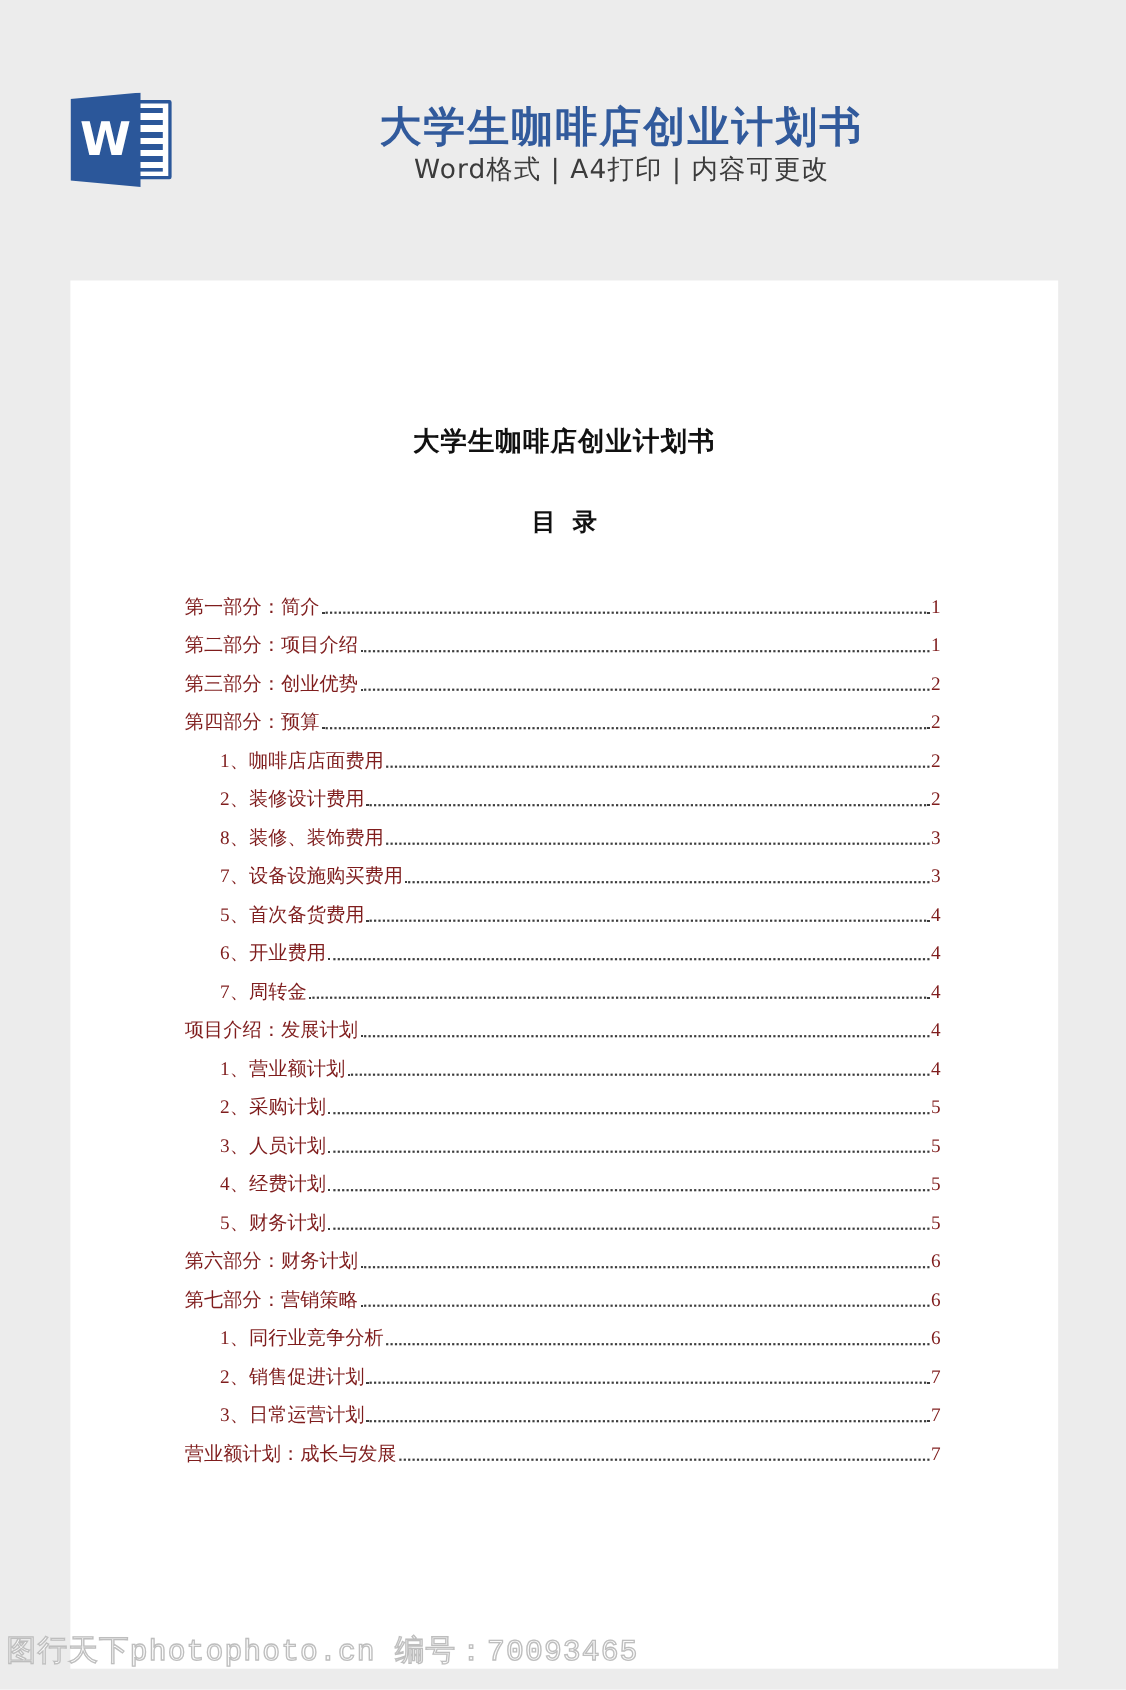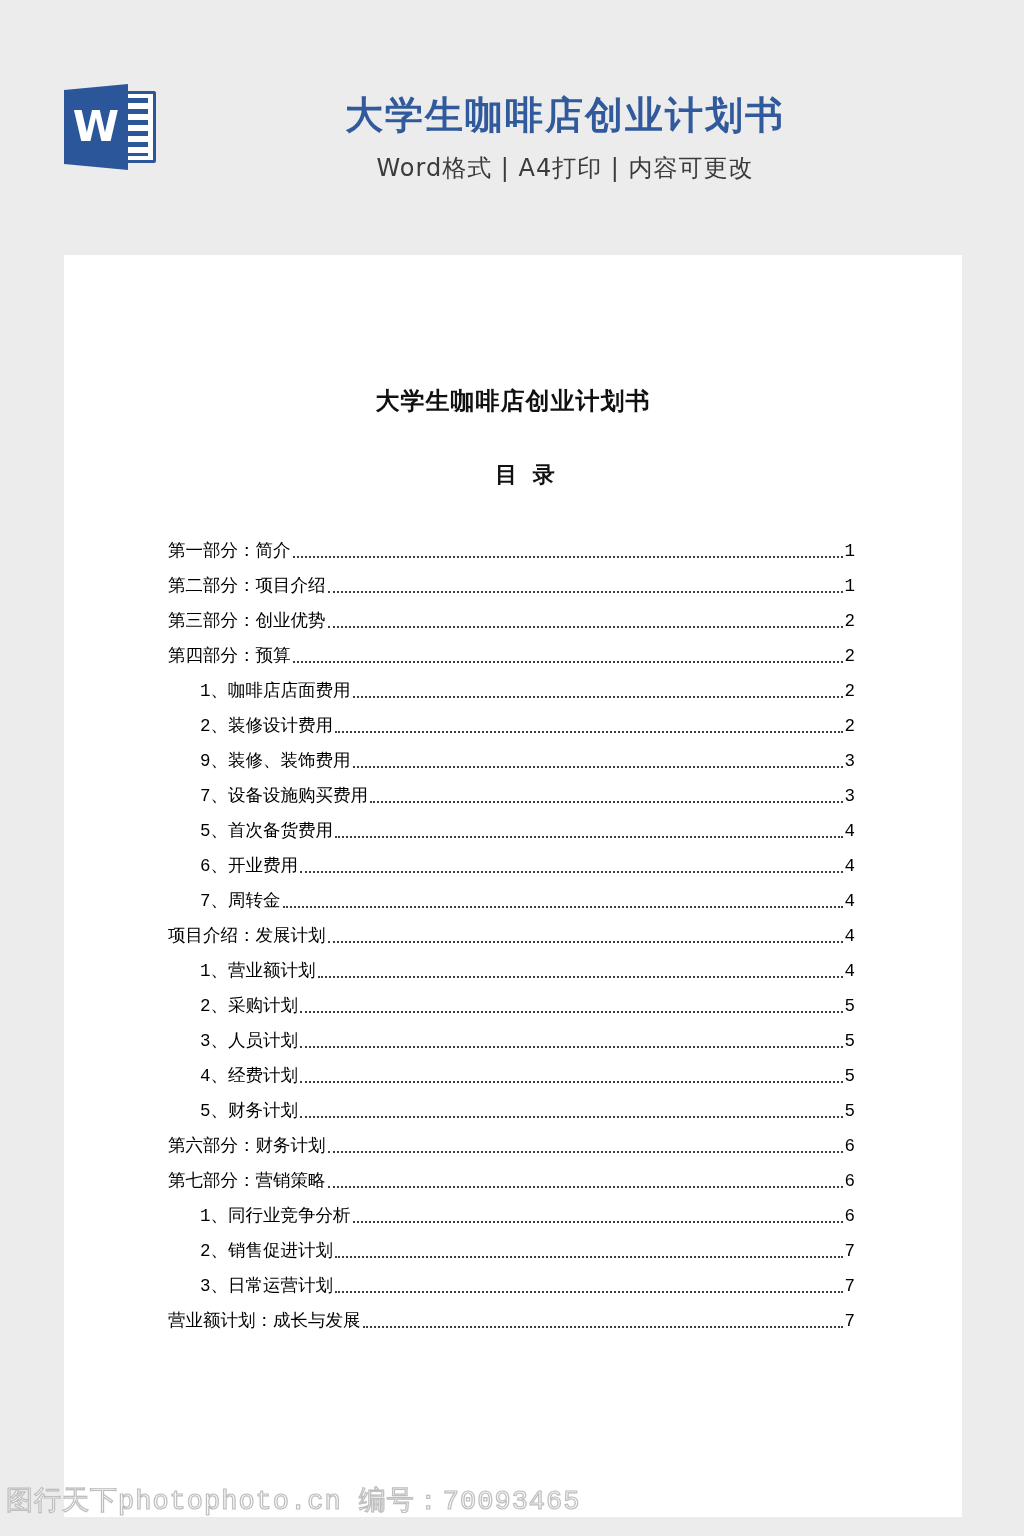--- a/index.html
+++ b/index.html
@@ -34,42 +34,42 @@
     font-family: "DejaVu Sans", sans-serif;
   }
   .header-text {
     position: absolute; left: 170px; top: 94px; width: 790px; text-align: center;
   }
   .header-title {
     font-size: 38px; font-weight: bold; letter-spacing: 2px;
     color: #315A9C; line-height: 1.15;
   }
   .header-subtitle {
-    margin-top: 14px; font-size: 24px; color: #3B3B3B; letter-spacing: 1px;
+    margin-top: 0; font-size: 24px; color: #3B3B3B; letter-spacing: 1px;
   }
 
   
   .page {
     position: absolute; left: 64px; top: 255px; width: 898px; height: 1262px;
     background: #FFFFFF;
   }
   .doc-title {
     position: absolute; left: 0; top: 130px; width: 100%; text-align: center;
     font-family: "DejaVu Serif", "Liberation Serif", serif;
     font-size: 24px; font-weight: bold; color: #111; letter-spacing: 1px;
   }
   .toc-heading {
     position: absolute; left: 0; top: 205px; width: 100%; text-align: center;
     font-family: "DejaVu Serif", "Liberation Serif", serif;
-    font-size: 22px; font-weight: bold; color: #111; white-space: pre; margin-left: 12px;
+    font-size: 22px; font-weight: bold; color: #111; white-space: pre;
   }
   .toc-list {
     position: absolute; left: 104px; right: 107px; top: 272px;
-    font-family: Liberation Mono, monospace;
-    color: #000000;
+    font-family: Liberation Serif, serif;
+    color: #7f1d1d;
   }
   .toc-row {
     height: 35px; display: flex; align-items: flex-end;
     font-size: 17.5px; line-height: 1.2;
   }
   .toc-row.indent { padding-left: 32px; justify-content: flex-end; }
   .toc-label { white-space: nowrap; }
   .toc-leader {
     flex: 1 1 auto; min-width: 10px;
     border-bottom: 2px dotted #3C3C3C;
@@ -136,21 +136,21 @@
     <span class="toc-label">1、咖啡店店面费用</span>
     <span class="toc-leader"></span>
     <span class="toc-page-num">2</span>
   </div>
         <div class="toc-row indent">
     <span class="toc-label">2、装修设计费用</span>
     <span class="toc-leader"></span>
     <span class="toc-page-num">2</span>
   </div>
         <div class="toc-row indent">
-    <span class="toc-label">9、装修、装饰费用</span>
+    <span class="toc-label">8、装修、装饰费用</span>
     <span class="toc-leader"></span>
     <span class="toc-page-num">3</span>
   </div>
         <div class="toc-row indent">
     <span class="toc-label">7、设备设施购买费用</span>
     <span class="toc-leader"></span>
     <span class="toc-page-num">3</span>
   </div>
         <div class="toc-row indent">
     <span class="toc-label">5、首次备货费用</span>

